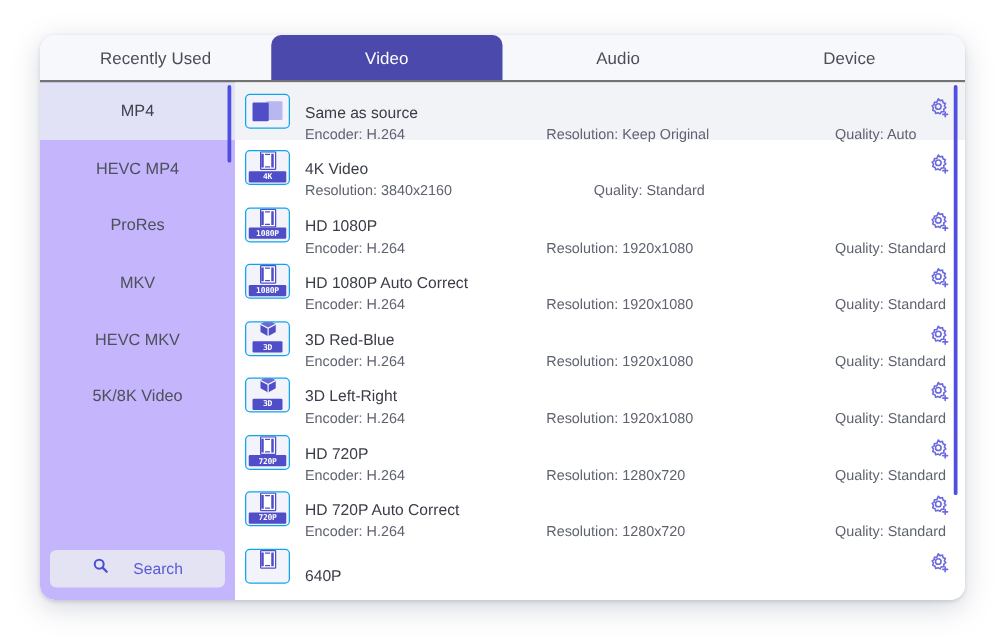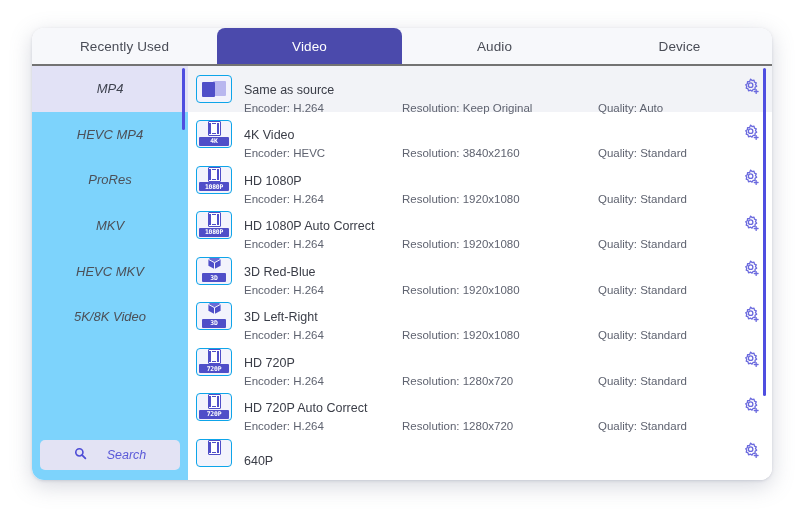--- a/index.html
+++ b/index.html
@@ -52,25 +52,24 @@
     display: flex;
     min-height: 0;
     background: #ffffff;
   }
 
   
   .sidebar {
     position: relative;
     width: 156px;
     flex-shrink: 0;
-    background: #7dd3fc;
+    background: #c4b5fd;
     display: flex;
     flex-direction: column;
     overflow: hidden;
-    font-style: italic;
   }
   .side-list {
     flex: 1;
     display: flex;
     flex-direction: column;
     min-height: 0;
   }
   .side-item {
     height: 45.6px;
     flex-shrink: 0;
@@ -217,20 +216,21 @@
     line-height: 15px;
     white-space: nowrap;
   }
   .meta {
     display: flex;
     align-items: center;
     font-size: 11.5px;
     color: #5f6370;
     line-height: 14px;
     white-space: nowrap;
+    gap: 35px;
   }
   .m-enc { width: 158px; flex-shrink: 0; }
   .m-res { width: 196px; flex-shrink: 0; }
   .m-qua { flex: 1; }
 
   .gear-btn {
     width: 42px;
     flex-shrink: 0;
     display: flex;
     align-items: center;
@@ -337,21 +337,20 @@
           <div class="row">
             <div class="icon-box">
               <div class="film">
                 <div class="film-inner"></div>
               </div>
               <div class="badge">4K</div>
             </div>
             <div class="texts">
               <div class="title">4K Video</div>
               <div class="meta">
-                <span class="m-enc">Encoder: HEVC</span>
                 <span class="m-res">Resolution: 3840x2160</span>
                 <span class="m-qua">Quality: Standard</span>
               </div>
             </div>
             <div class="gear-btn">
               <span class="gear"><svg width="19" height="19" viewBox="0 0 22 22">
                   <g fill="none" stroke="#6b6ade" stroke-width="1.5">
                     <circle cx="10" cy="9.5" r="2.6"></circle>
                     <path d="M10 2.4 L11.6 4.1 L13.9 3.6 L14.4 5.9 L16.6 6.7 L15.6 8.8 L17 10.6 L15.1 11.9 L15.2 14.2 L12.9 14.4 L11.6 16.3 L9.7 15.2 L7.6 16 L7 13.8 L4.9 13 L5.5 10.8 L4.3 8.9 L6.2 7.8 L6.4 5.5 L8.7 5.4 Z" stroke-linejoin="round"></path>
                   </g>

